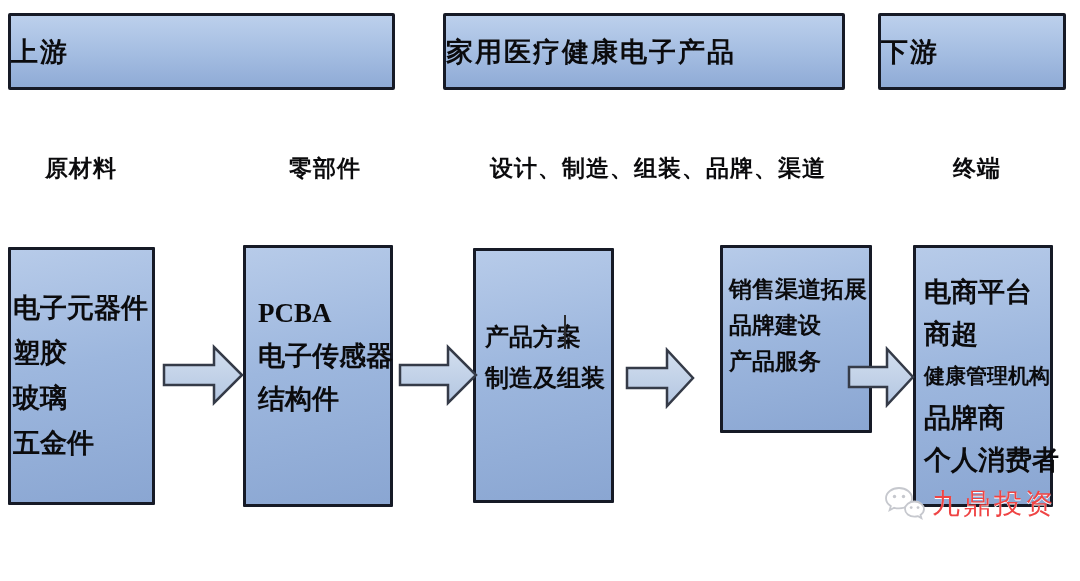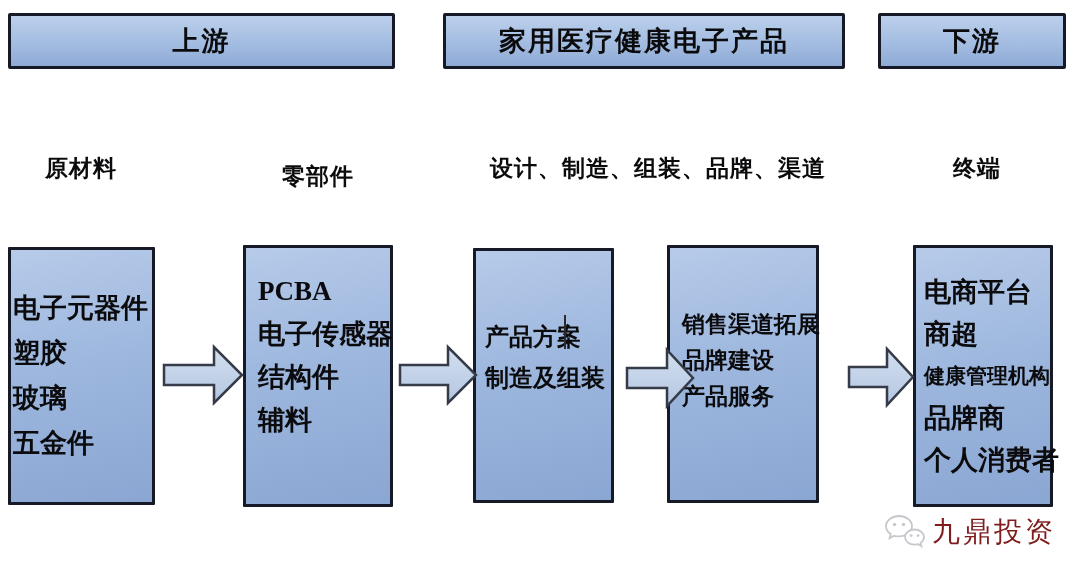--- a/index.html
+++ b/index.html
@@ -2,74 +2,74 @@
 <html><head>
 <meta charset="utf-8">
 <style>
   html,body{margin:0;padding:0;background:#ffffff;}
   #stage{
     position:relative;width:1080px;height:581px;background:#ffffff;overflow:hidden;
     font-family:"Liberation Serif","DejaVu Serif",serif;color:#0b0b0d;
   }
   
   .hdr{
-    position:absolute;top:13px;height:56px;box-sizing:border-box;
+    position:absolute;top:13px;height:77px;box-sizing:border-box;
     border:3px solid #161a26;border-radius:2px;
     background:linear-gradient(180deg,#bcd0ec 0%,#a3bce1 55%,#8fabd6 100%);
-    display:flex;align-items:center;justify-content:center;
+    display:flex;align-items:center;justify-content:flex-start;
     font-size:27px;font-weight:700;letter-spacing:2px;
   }
   #hdr-upstream{left:8px;width:387px;}
   #hdr-product{left:443px;width:402px;}
   #hdr-downstream{left:878px;width:188px;}
   
   .stage-label{
     position:absolute;top:155px;height:28px;line-height:28px;
     font-size:23px;font-weight:700;text-align:center;white-space:nowrap;
     letter-spacing:1px;
   }
   #lbl-raw{left:18px;width:126px;}
-  #lbl-parts{left:255px;width:126px;margin-top:8px;}
+  #lbl-parts{left:262px;width:126px;}
   #lbl-design{left:468px;width:380px;}
   #lbl-terminal{left:914px;width:126px;}
   
   .pbox{
     position:absolute;box-sizing:border-box;
     border:3px solid #161a26;border-radius:1px;
     background:linear-gradient(168deg,#b7cbe9 0%,#9db7de 45%,#8aa6d2 100%);
     display:flex;flex-direction:column;justify-content:center;
     font-weight:700;
   }
   .pbox .ln{display:block;white-space:nowrap;}
   #box-raw{left:8px;top:247px;width:147px;height:258px;padding-left:2px;font-size:27px;}
   #box-raw .ln{line-height:45px;}
   #box-components{left:243px;top:245px;width:150px;height:262px;padding-left:12px;font-size:27px;font-family:Liberation Serif, serif;}
   #box-components .ln{line-height:43px;transform:translateY(-20px);}
   #box-design{left:473px;top:248px;width:141px;height:255px;padding-left:9px;font-size:24px;}
   #box-design .ln{line-height:41px;transform:translateY(-18px);}
-  #box-sales{left:667px;top:245px;width:152px;height:258px;padding-left:12px;font-size:23px;}
+  #box-sales{left:720px;top:245px;width:152px;height:188px;padding-left:6px;font-size:23px;}
   #box-sales .ln{line-height:36px;transform:translateY(-13px);}
   #box-terminal{left:913px;top:245px;width:140px;height:262px;padding-left:8px;font-size:27px;}
   #box-terminal .ln{line-height:42px;}
   #box-terminal .ln.small{font-size:21px;}
   
   .flow-arrow{position:absolute;}
   #arrow-1{left:162px;top:343px;}
   #arrow-2{left:398px;top:343px;}
   #arrow-3{left:625px;top:346px;}
   #arrow-4{left:847px;top:345px;}
   
   #cursor-artifact{
     position:absolute;left:564px;top:315px;width:2px;height:34px;background:#2c2c2e;
   }
   
   #watermark{
-    position:absolute;left:882px;top:510px;height:44px;
+    position:absolute;left:882px;top:482px;height:44px;
     display:flex;align-items:center;gap:6px;
-    color:#7f1d1d;
+    color:#ef4444;
   }
   #watermark .brand{
     font-size:28px;letter-spacing:3px;white-space:nowrap;
     font-family:"Liberation Serif","DejaVu Serif",serif;
     text-shadow:0 1px 0 #ffffff;
   }
 </style>
 </head>
 <body>
 
@@ -94,21 +94,20 @@
     <span class="ln">电子元器件</span>
     <span class="ln">塑胶</span>
     <span class="ln">玻璃</span>
     <span class="ln">五金件</span>
   </div>
 
   <div class="pbox" id="box-components">
     <span class="ln">PCBA</span>
     <span class="ln">电子传感器</span>
     <span class="ln">结构件</span>
-    <span class="ln">辅料</span>
   </div>
 
   <div class="pbox" id="box-design">
     <span class="ln">产品方案</span>
     <span class="ln">制造及组装</span>
   </div>
   <div id="cursor-artifact"></div>
 
   <div class="pbox" id="box-sales">
     <span class="ln">销售渠道拓展</span>

